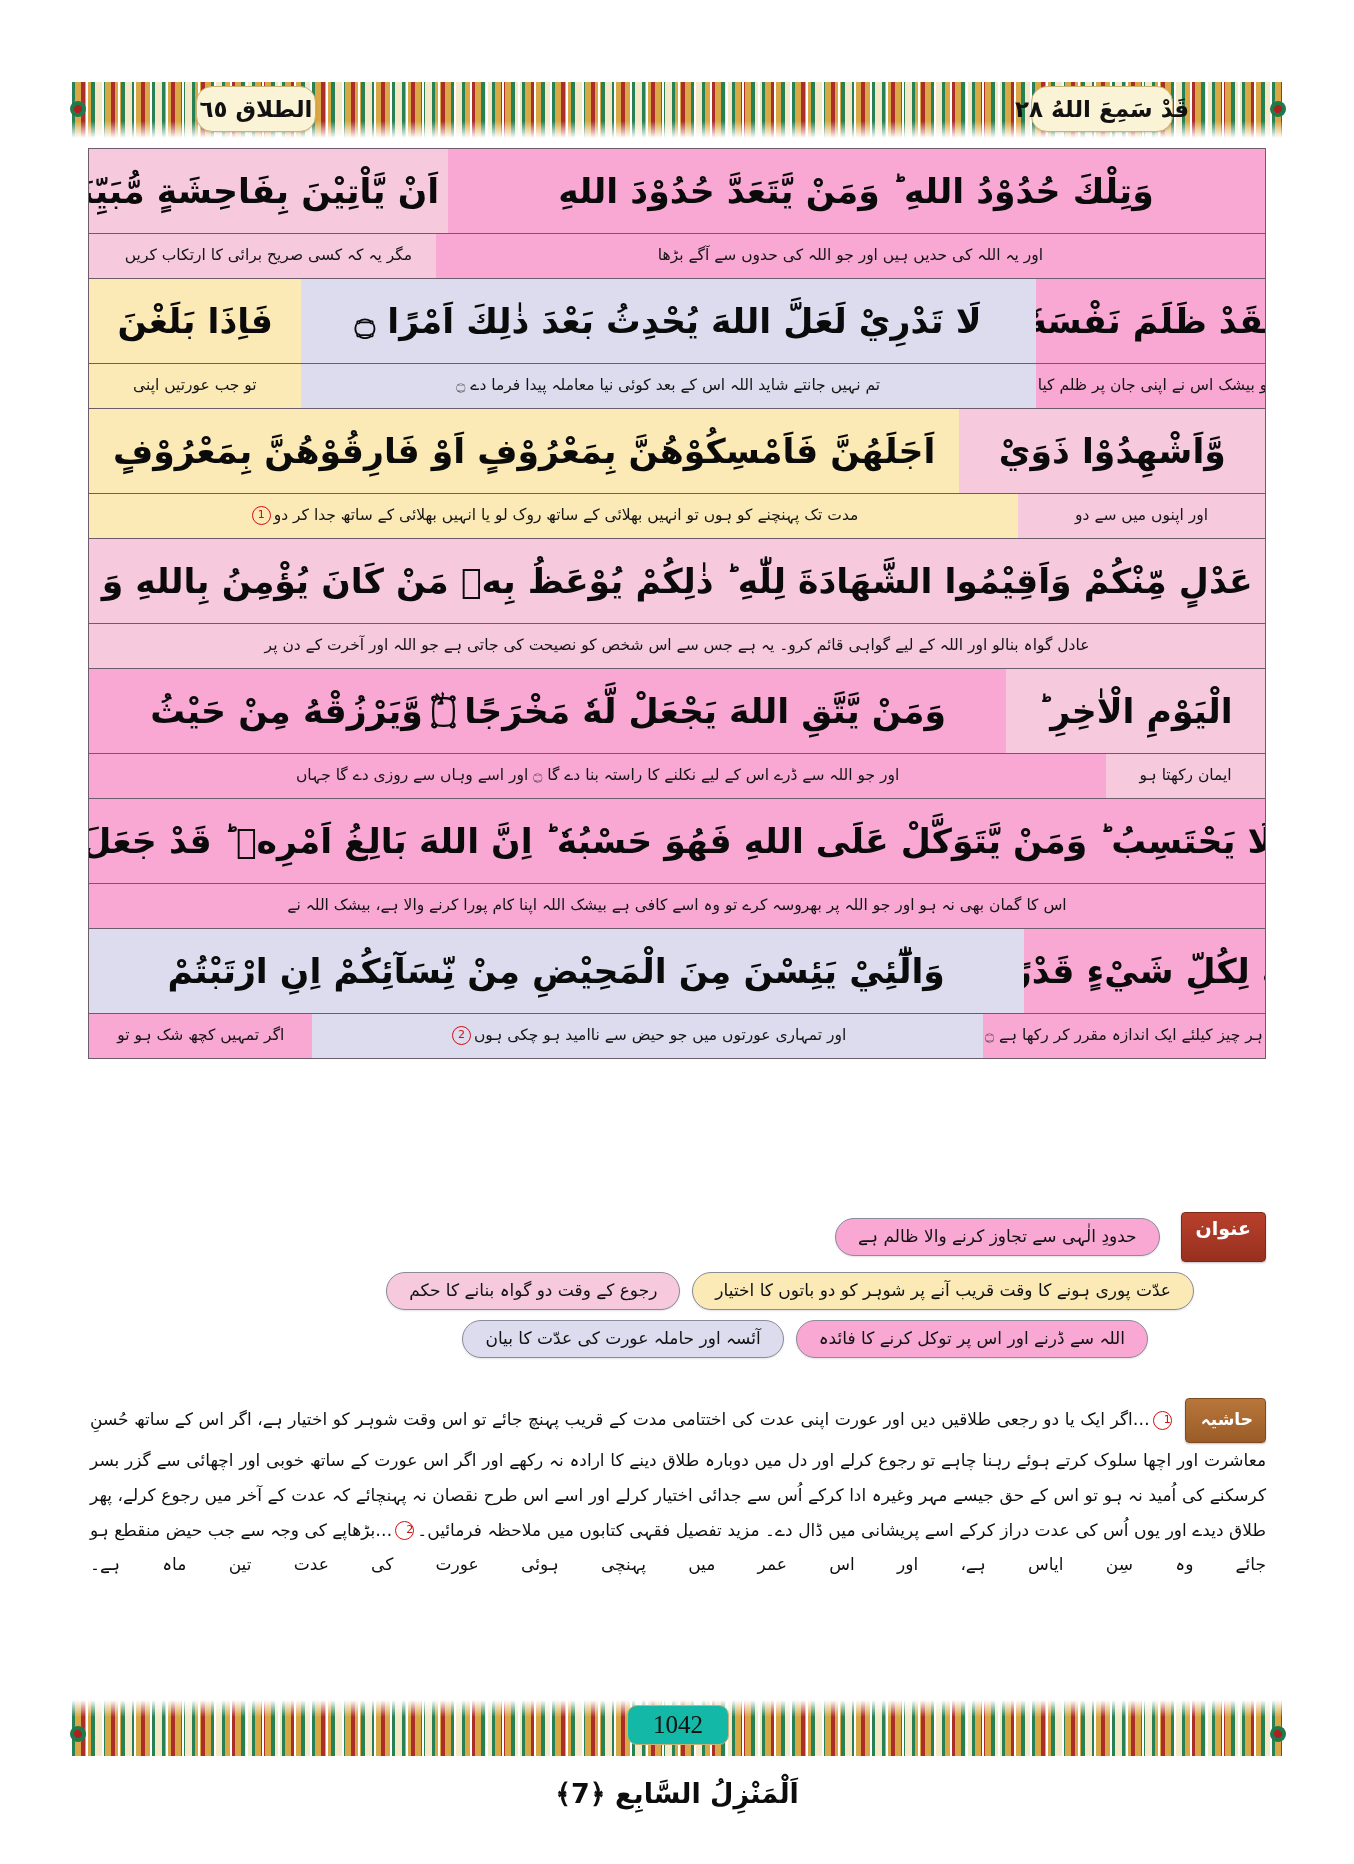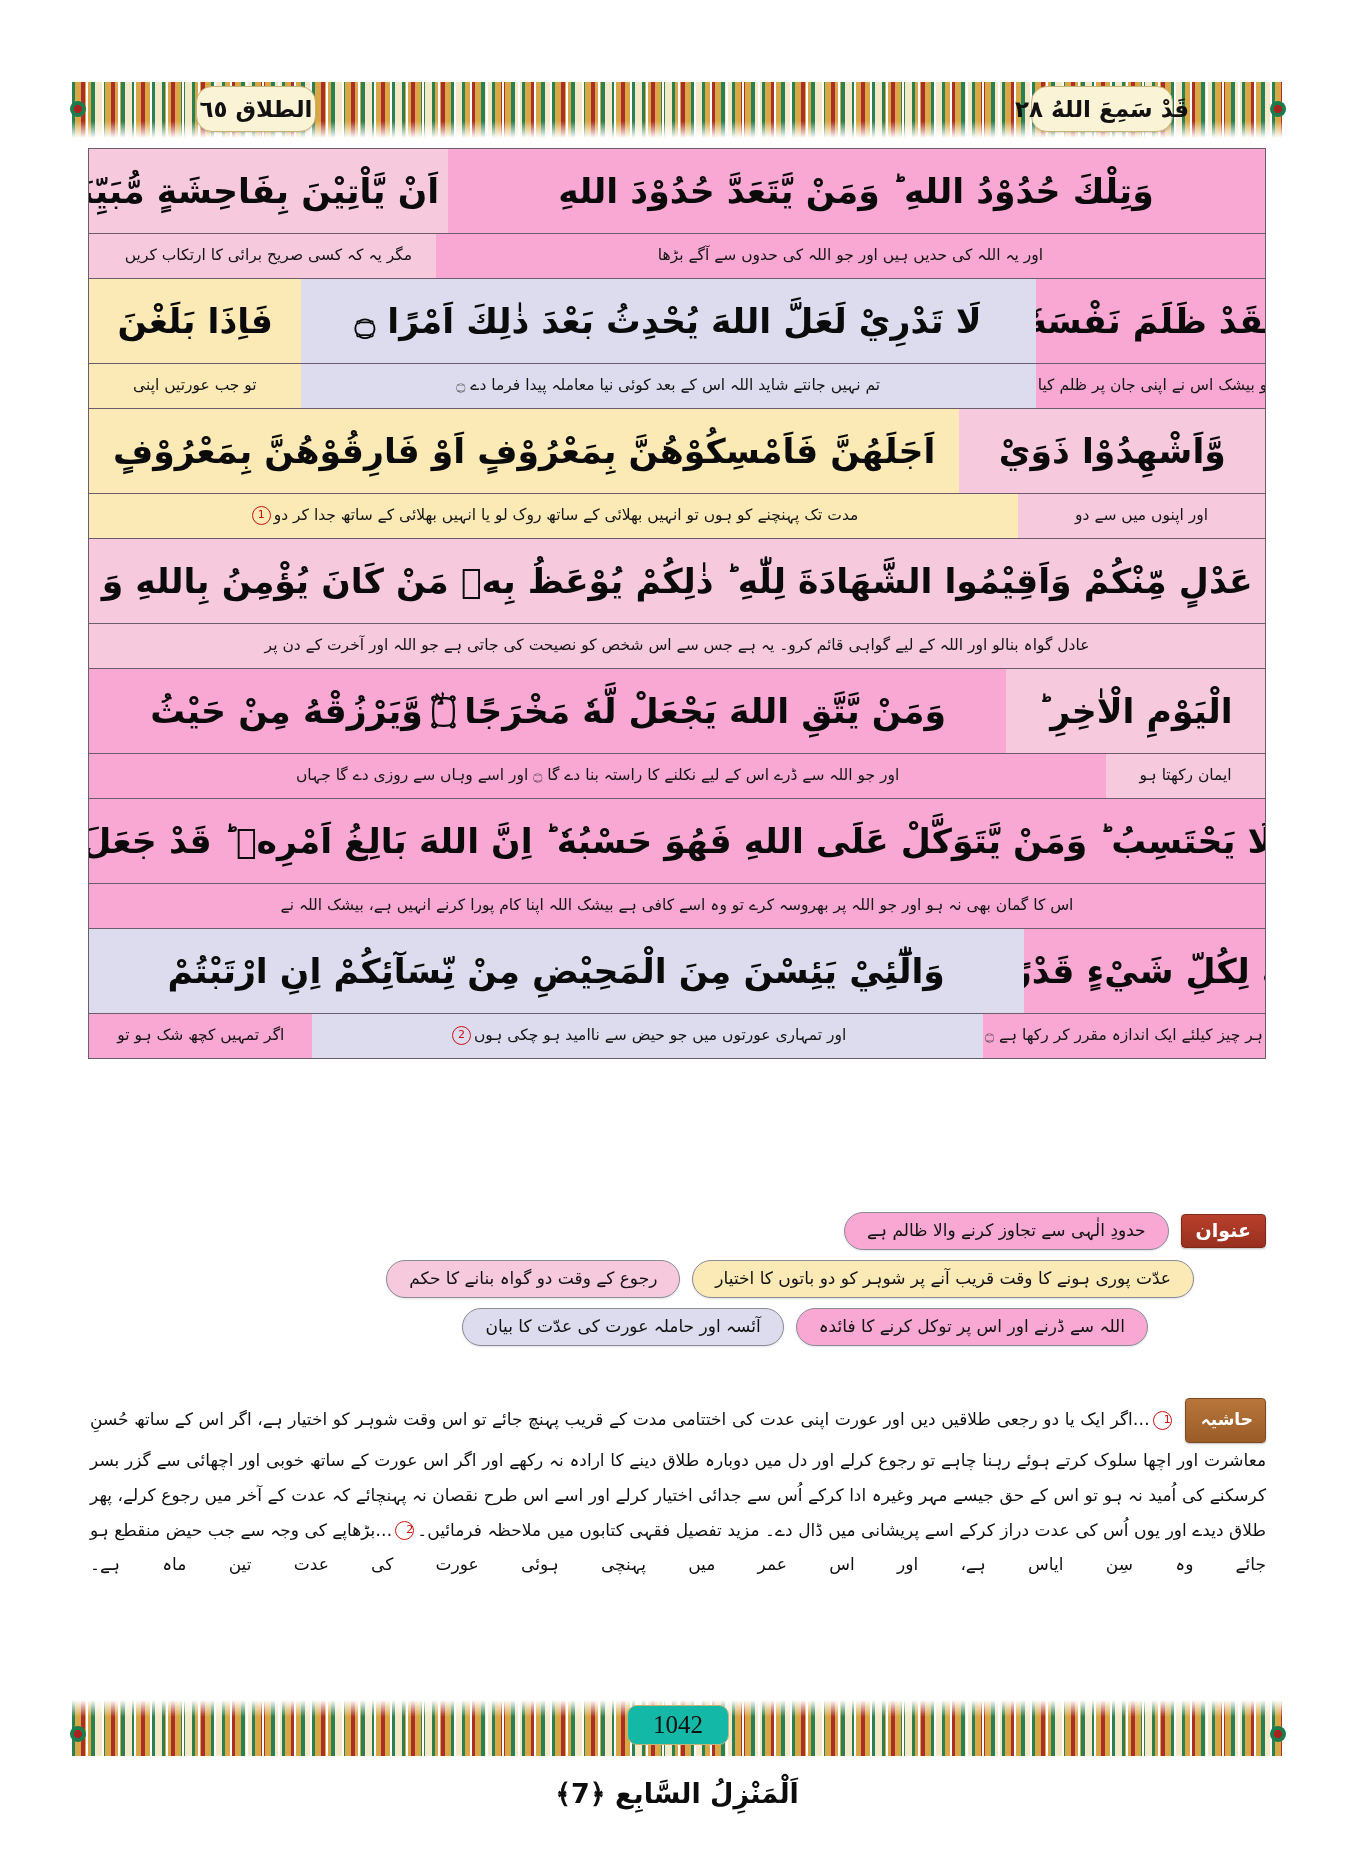--- a/index.html
+++ b/index.html
@@ -174,26 +174,27 @@
   }
   .topic-line.indent-1 { padding-right: 0px; }
   .topic-line.indent-2 { padding-right: 72px; }
   .topic-line.indent-3 { padding-right: 118px; }
 
   .unwan-badge {
     background: linear-gradient(180deg, #b8402c 0%, #98301f 100%);
     color: #ffffff;
     border: 1.5px solid #7d2a1b;
     border-radius: 4px;
-    padding: 4px 14px 6px 14px;
+    padding: 4px 14px 22px 14px;
     font-size: 19px;
     font-weight: 700;
     position: relative;
     direction: rtl;
     box-shadow: 0 1px 2px rgba(0,0,0,.25);
+    margin-left: 9px;
   }
   .unwan-badge::before {
     content: "";
     position: absolute;
     right: -17px; top: 50%;
     transform: translateY(-50%) rotate(45deg);
     width: 22px; height: 22px;
     background: linear-gradient(135deg, #e8c98a, #c7953f);
     border: 1.5px solid #9c742e;
     border-radius: 3px;
@@ -389,21 +390,21 @@
         </div>
     </div>
 
     <div class="ar-row">
       <div class="seg bg-green" style="flex:0 0 100%;">
           <div class="ar-text">لَا يَحْتَسِبُ ؕ وَمَنْ يَّتَوَكَّلْ عَلَى اللهِ فَهُوَ حَسْبُهٗ ؕ اِنَّ اللهَ بَالِغُ اَمْرِهٖ ؕ قَدْ جَعَلَ</div>
         </div>
     </div>
     <div class="ur-row">
       <div class="seg bg-green" style="flex:0 0 100%;">
-          <div class="ur-text">اس کا گمان بھی نہ ہو اور جو اللہ پر بھروسہ کرے تو وہ اسے کافی ہے بیشک اللہ اپنا کام پورا کرنے انہیں ہے، بیشک اللہ نے</div>
+          <div class="ur-text">اس کا گمان بھی نہ ہو اور جو اللہ پر بھروسہ کرے تو وہ اسے کافی ہے بیشک اللہ اپنا کام پورا کرنے والا ہے، بیشک اللہ نے</div>
         </div>
     </div>
 
     <div class="ar-row">
       <div class="seg bg-green" style="flex:0 0 20.5%;">
           <div class="ar-text">اللهُ لِكُلِّ شَيْءٍ قَدْرًا ۝</div>
         </div>
       <div class="seg bg-lilac" style="flex:0 0 79.5%;">
           <div class="ar-text">وَالّٰٓئِيْ يَئِسْنَ مِنَ الْمَحِيْضِ مِنْ نِّسَآئِكُمْ اِنِ ارْتَبْتُمْ</div>
         </div>

